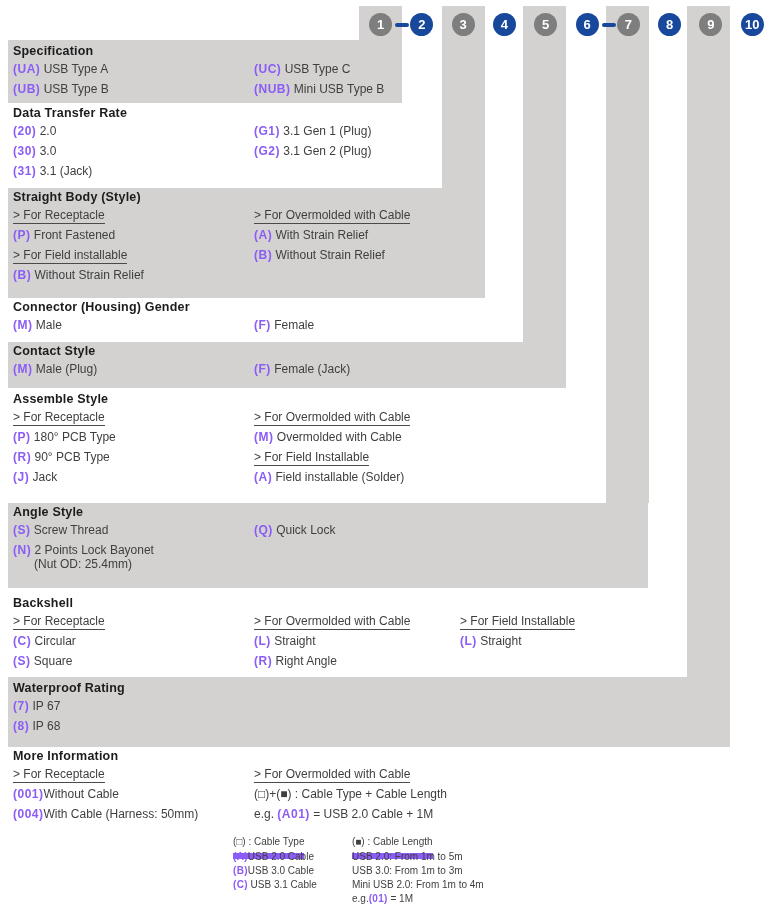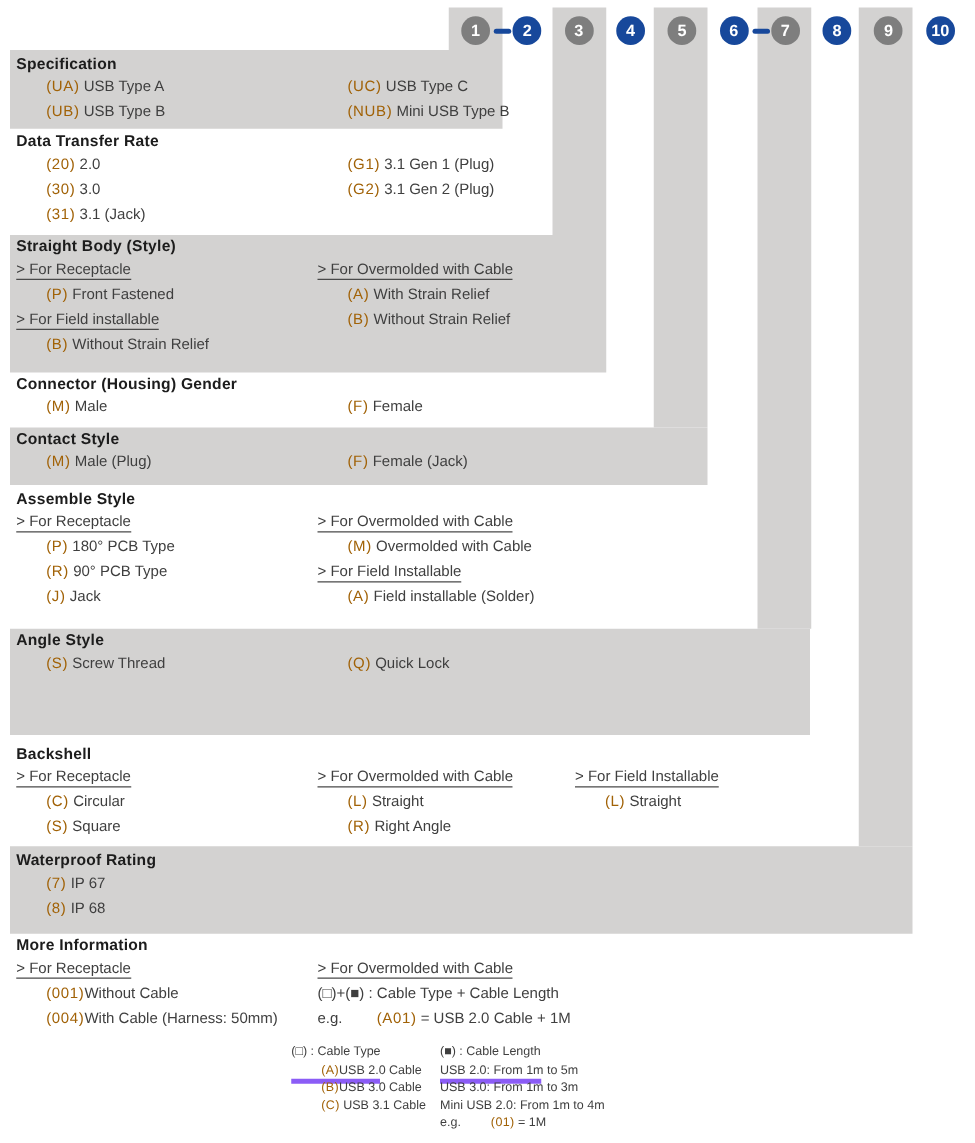--- a/index.html
+++ b/index.html
@@ -25,29 +25,29 @@
   .dash{position:absolute;top:23px;width:14px;height:4px;border-radius:2px;background:var(--blue,#17489b);}
   
   .sec{position:absolute;left:0;width:780px;}
   .sec0{top:44px}.sec1{top:106px}.sec2{top:190px}.sec3{top:300px}.sec4{top:344px}
   .sec5{top:392px}.sec6{top:505px}.sec7{top:596px}.sec8{top:681px}.sec9{top:749px}
   .title{position:absolute;left:13px;top:0;font-size:12.5px;font-weight:bold;
          color:var(--heading,#1c1c1c);letter-spacing:.2px;white-space:nowrap;}
   .col{position:absolute;top:18px;white-space:nowrap;}
   .col-0{left:13px}.col-1{left:254px}.col-2{left:460px}
   .entry{font-size:12px;line-height:14px;margin-bottom:6px;min-height:14px;}
-  .code{font-weight:normal;letter-spacing:.5px;color:#a16207;margin-left:24px;}
+  .code{font-weight:bold;letter-spacing:.5px;color:#8b5cf6;}
   .sub{margin-left:21px;line-height:13px;margin-top:1px;}
   .link-text{border-bottom:1px solid #4a4a4a;padding-bottom:1px;}
   
   .fineprint{position:absolute;top:86px;left:0;width:780px;}
   .fp-col{position:absolute;top:0;white-space:nowrap;}
   .fp-0{left:233px}.fp-1{left:352px}
   .fp-head{font-size:10px;line-height:13px;margin-bottom:2px;}
-  .fp-head span{border-bottom:4px solid #8b5cf6;padding-bottom:16px;}
+  .fp-head span{border-bottom:6px solid #8b5cf6;padding-bottom:6px;}
   .entry.small{font-size:10px;line-height:13px;margin-bottom:1px;min-height:13px;}
   .entry.small .code{letter-spacing:.3px;}
 </style>
 </head>
 <body>
 
 <div class="page">
 
   <div class="strip" id="strip-1"></div>
   <div class="strip" id="strip-3"></div>
@@ -143,20 +143,21 @@
         <div class="entry"><span class="link-text">&gt; For Overmolded with Cable</span></div>
         <div class="entry"><span class="code">(M)</span> Overmolded with Cable</div>
         <div class="entry"><span class="link-text">&gt; For Field Installable</span></div>
         <div class="entry"><span class="code">(A)</span> Field installable (Solder)</div>
       </div>
     </div>
   <div class="sec sec6">
       <div class="title">Angle Style</div>
       <div class="col col-0">
         <div class="entry"><span class="code">(S)</span> Screw Thread</div>
+        <div class="entry"><span class="code">(N)</span> 2 Points Lock Bayonet<div class="sub">(Nut OD: 25.4mm)</div></div>
       </div>
       <div class="col col-1">
         <div class="entry"><span class="code">(Q)</span> Quick Lock</div>
       </div>
     </div>
   <div class="sec sec7">
       <div class="title">Backshell</div>
       <div class="col col-0">
         <div class="entry"><span class="link-text">&gt; For Receptacle</span></div>
         <div class="entry"><span class="code">(C)</span> Circular</div>

